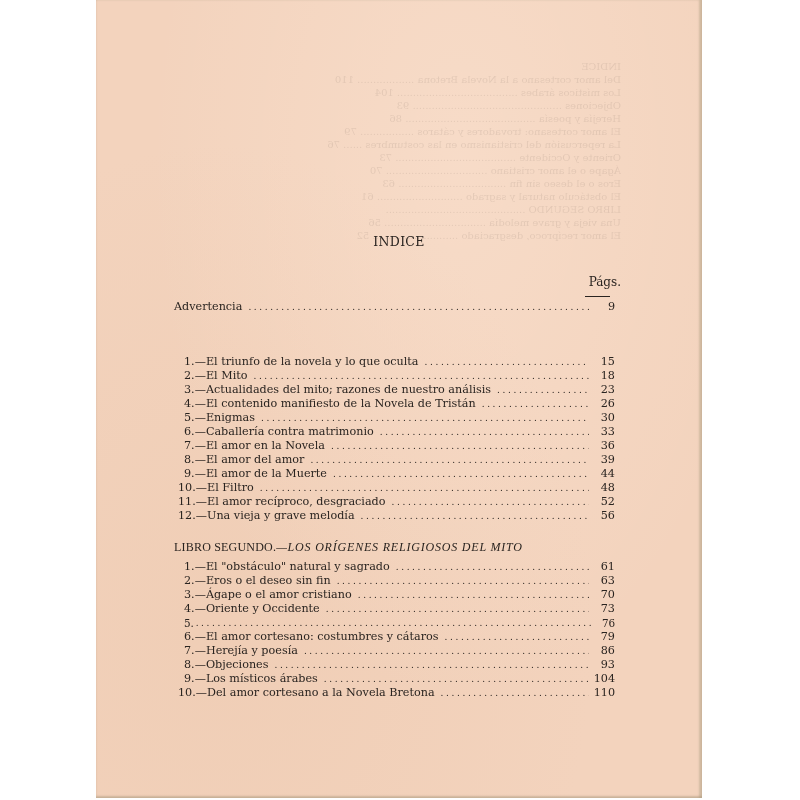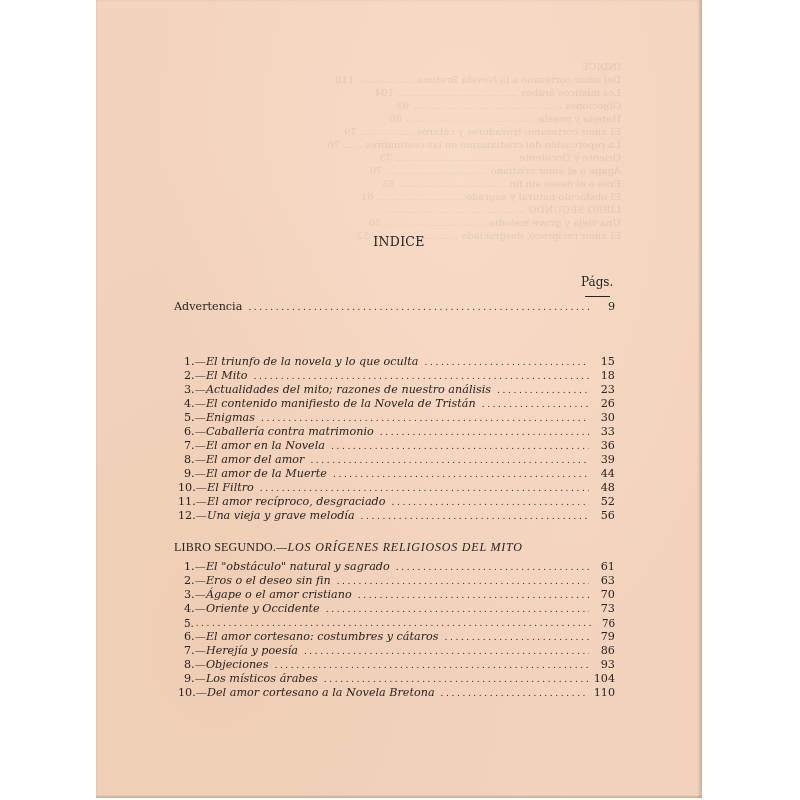--- a/index.html
+++ b/index.html
@@ -45,21 +45,21 @@
       top: 234px;
       text-align: center;
       font-size: 12.5px;
       letter-spacing: 0.3px;
     }
     .pags-head {
       position: absolute;
       left: 485px;
       width: 40px;
       top: 275px;
-      text-align: left;
+      text-align: right;
       font-size: 12px;
     }
     .pags-rule {
       position: absolute;
       left: 489px;
       top: 296px;
       width: 25px;
       height: 1px;
       background: #2a2420;
     }
@@ -69,21 +69,21 @@
       width: 441px;
       display: flex;
       align-items: flex-end;
       font-size: 11.2px;
       height: 14px;
       line-height: 14px;
       white-space: nowrap;
     }
     .row.sub { left: 88px; width: 431px; }
     .row .num { font-style: normal; }
-    .row .label { font-style: italic; }
+    .row .label { }
     .row .dots {
       flex: 1;
       overflow: hidden;
       margin: 0 4px 0 6px;
       letter-spacing: 2.6px;
       font-size: 9px;
     }
     .row .dots::before {
       content: "........................................................................................................................................";
     }

